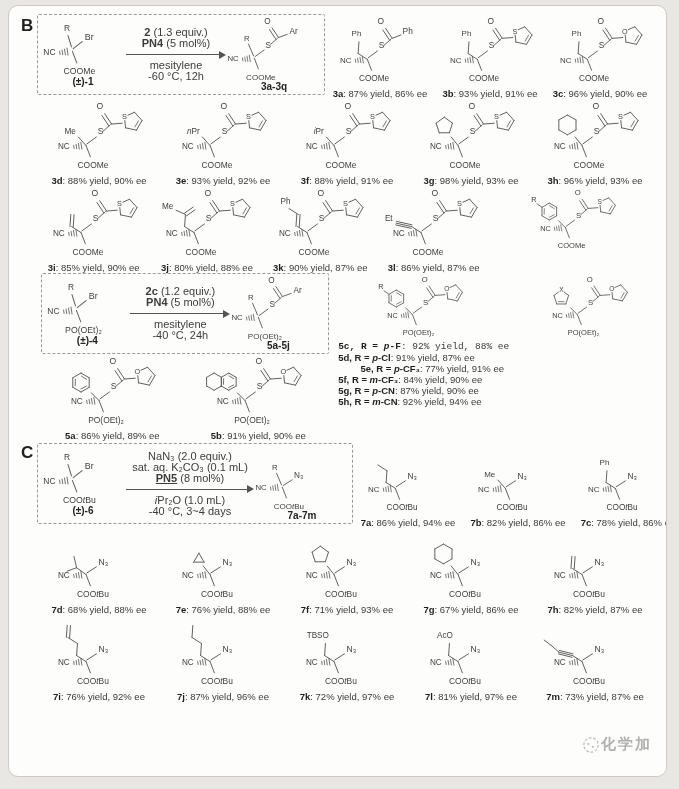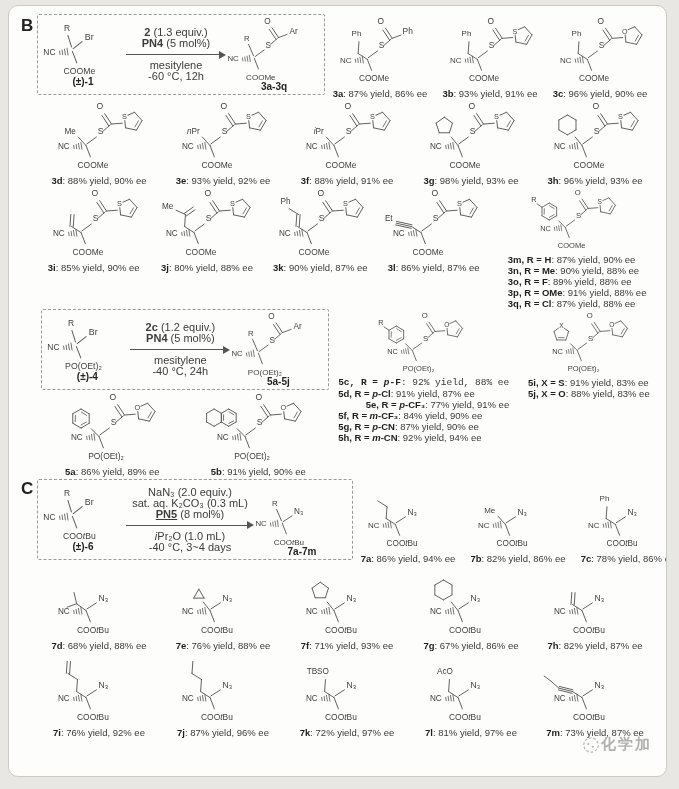--- a/index.html
+++ b/index.html
@@ -505,27 +505,20 @@
                 <line x1="29" y1="44" x2="19.473720558371173" y2="38.5" stroke="#5f5f5f" stroke-width="1.15" stroke-linecap="round"></line>
                 <line x1="19.473720558371173" y1="38.5" x2="19.473720558371177" y2="27.5" stroke="#5f5f5f" stroke-width="1.15" stroke-linecap="round"></line>
                 <line x1="19.473720558371177" y1="27.5" x2="29" y2="22" stroke="#5f5f5f" stroke-width="1.15" stroke-linecap="round"></line>
                 <line x1="29.381051177665153" y1="25.4584" x2="35.477870020307606" y2="29.259999999999998" stroke="#5f5f5f" stroke-width="1" stroke-linecap="round"></line>
                 <line x1="35.34069159634815" y1="37.1008" x2="29" y2="40.480000000000004" stroke="#5f5f5f" stroke-width="1" stroke-linecap="round"></line>
                 <line x1="22.2782572259867" y1="36.4408" x2="22.5221299796924" y2="29.259999999999998" stroke="#5f5f5f" stroke-width="1" stroke-linecap="round"></line>
                 <line x1="19" y1="27" x2="13" y2="23" stroke="#5f5f5f" stroke-width="1.15" stroke-linecap="round"></line>
                 <text x="9" y="21" text-anchor="middle" font-size="9.5" fill="#3e3e3e" font-weight="normal"><tspan>R</tspan></text>
               </g>
             </svg>
-            <div class="list-items">
-              <div class="cap" style="text-align: left;"><b>3m, R = H</b>: 87% yield, 90% ee</div>
-              <div class="cap" style="text-align: left;"><b>3n, R = Me</b>: 90% yield, 88% ee</div>
-              <div class="cap" style="text-align: left;"><b>3o, R = F</b>: 89% yield, 88% ee</div>
-              <div class="cap" style="text-align: left;"><b>3p, R = OMe</b>: 91% yield, 88% ee</div>
-              <div class="cap" style="text-align: left;"><b>3q, R = Cl</b>: 87% yield, 88% ee</div>
-            </div>
           </div>
         </div>
         <div class="row" style="margin-left: 22px;">
           <div class="sch-col" style="width: 300px;">
             <div class="scheme-box">
               <div class="sch-col">
                 <svg viewBox="16 22 92 62" width="82" height="55">
                   <g>
                     <text x="31" y="58" text-anchor="end" font-size="9.5" fill="#3e3e3e" font-weight="normal"><tspan>NC</tspan></text>
                     <line x1="35.599980238806396" y1="53.677649330019385" x2="36.177797538971376" y2="57.43346178109173" stroke="#5f5f5f" stroke-width="1" stroke-linecap="round"></line>
@@ -696,21 +689,21 @@
                 <line x1="29.381051177665153" y1="25.4584" x2="35.477870020307606" y2="29.259999999999998" stroke="#5f5f5f" stroke-width="1" stroke-linecap="round"></line>
                 <line x1="35.34069159634815" y1="37.1008" x2="29" y2="40.480000000000004" stroke="#5f5f5f" stroke-width="1" stroke-linecap="round"></line>
                 <line x1="22.2782572259867" y1="36.4408" x2="22.5221299796924" y2="29.259999999999998" stroke="#5f5f5f" stroke-width="1" stroke-linecap="round"></line>
                 <line x1="19" y1="27" x2="13" y2="23" stroke="#5f5f5f" stroke-width="1.15" stroke-linecap="round"></line>
                 <text x="9" y="21" text-anchor="middle" font-size="9.5" fill="#3e3e3e" font-weight="normal"><tspan>R</tspan></text>
               </g>
             </svg>
             <div class="list-items">
               <div class="cap" style="text-align: left; font-family: Liberation Mono, monospace;"><b>5c, R = <i>p</i>-F</b>: 92% yield, 88% ee</div>
               <div class="cap" style="text-align: left;"><b>5d, R = <i>p</i>-Cl</b>: 91% yield, 87% ee</div>
-              <div class="cap" style="text-align: right; padding-left: 17px;"><b>5e, R = <i>p</i>-CF₃</b>: 77% yield, 91% ee</div>
+              <div class="cap" style="text-align: center; padding-left: 17px;"><b>5e, R = <i>p</i>-CF₃</b>: 77% yield, 91% ee</div>
               <div class="cap" style="text-align: left;"><b>5f, R = <i>m</i>-CF₃</b>: 84% yield, 90% ee</div>
               <div class="cap" style="text-align: left;"><b>5g, R = <i>p</i>-CN</b>: 87% yield, 90% ee</div>
               <div class="cap" style="text-align: left;"><b>5h, R = <i>m</i>-CN</b>: 92% yield, 94% ee</div>
             </div>
           </div>
           <div class="cell" style="width: 152px;">
             <svg viewBox="0 0 130 88" width="100" height="68">
               <g>
                 <text x="31" y="58" text-anchor="end" font-size="9.5" fill="#3e3e3e" font-weight="normal"><tspan>NC</tspan></text>
                 <line x1="35.599980238806396" y1="53.677649330019385" x2="36.177797538971376" y2="57.43346178109173" stroke="#5f5f5f" stroke-width="1" stroke-linecap="round"></line>
@@ -736,24 +729,20 @@
                 <line x1="50" y1="54" x2="41" y2="45" stroke="#5f5f5f" stroke-width="1.15" stroke-linecap="round"></line>
                 <line x1="32.640576474687265" y1="24.64503363531613" x2="38.510565162951536" y2="28.909830056250527" stroke="#5f5f5f" stroke-width="1.15" stroke-linecap="round"></line>
                 <line x1="38.510565162951536" y1="28.909830056250527" x2="34.877852522924734" y2="40.09016994374947" stroke="#5f5f5f" stroke-width="1.15" stroke-linecap="round"></line>
                 <line x1="34.877852522924734" y1="40.09016994374947" x2="23.12214747707527" y2="40.09016994374947" stroke="#5f5f5f" stroke-width="1.15" stroke-linecap="round"></line>
                 <line x1="32.644268564213334" y1="37.015905365124674" x2="25.355731435786666" y2="37.015905365124674" stroke="#5f5f5f" stroke-width="1" stroke-linecap="round"></line>
                 <line x1="23.12214747707527" y1="40.09016994374947" x2="19.489434837048464" y2="28.909830056250524" stroke="#5f5f5f" stroke-width="1.15" stroke-linecap="round"></line>
                 <line x1="19.489434837048464" y1="28.909830056250524" x2="25.359423525312735" y2="24.64503363531613" stroke="#5f5f5f" stroke-width="1.15" stroke-linecap="round"></line>
                 <text x="29" y="25" text-anchor="middle" font-size="8.5" fill="#3e3e3e" font-weight="normal"><tspan>X</tspan></text>
               </g>
             </svg>
-            <div class="list-items">
-              <div class="cap" style="text-align: left;"><b>5i, X = S</b>: 91% yield, 83% ee</div>
-              <div class="cap" style="text-align: left;"><b>5j, X = O</b>: 88% yield, 83% ee</div>
-            </div>
           </div>
         </div>
       </div>
     <div id="secC" class="section">
       <div class="sec-label" style="top:0px;">C</div>
     <div class="row" style="margin-left: 22px; margin-top: 2px;">
           <div class="scheme-box" style="flex: 0 0 auto;">
             <div class="sch-col">
               <svg viewBox="16 22 92 62" width="82" height="55">
                 <g>
@@ -767,21 +756,21 @@
                   <text x="44" y="31" text-anchor="middle" font-size="9.5" fill="#3e3e3e" font-weight="normal"><tspan>R</tspan></text>
                   <line x1="45" y1="36" x2="49" y2="49" stroke="#5f5f5f" stroke-width="1.15" stroke-linecap="round"></line>
                   <line x1="51" y1="51" x2="61" y2="43" stroke="#5f5f5f" stroke-width="1.15" stroke-linecap="round"></line>
                   <text x="69" y="41" text-anchor="middle" font-size="10" fill="#3e3e3e" font-weight="normal"><tspan>Br</tspan></text>
                 </g>
               </svg>
               <div class="sch-name">(±)-6</div>
             </div>
             <div class="arrow-col" style="width: 128px;">
               <div class="cond"><span>NaN₃ (2.0 equiv.)</span></div>
-              <div class="cond"><span>sat. aq. K₂CO₃ (0.3 mL)</span></div>
+              <div class="cond"><span>sat. aq. K₂CO₃ (0.1 mL)</span></div>
               <div class="cond"><span style="font-weight: bold; text-decoration: underline;">PN5</span><span> (8 mol%)</span></div>
               <div class="arrow">
                 <div class="shaft"></div>
                 <div class="head"></div>
               </div>
               <div class="cond"><span style="font-style: italic;">i</span><span>Pr₂O (1.0 mL)</span></div>
               <div class="cond"><span>-40 °C, 3~4 days</span></div>
             </div>
             <div class="sch-col">
               <svg viewBox="18 4 112 80" width="92" height="66">

